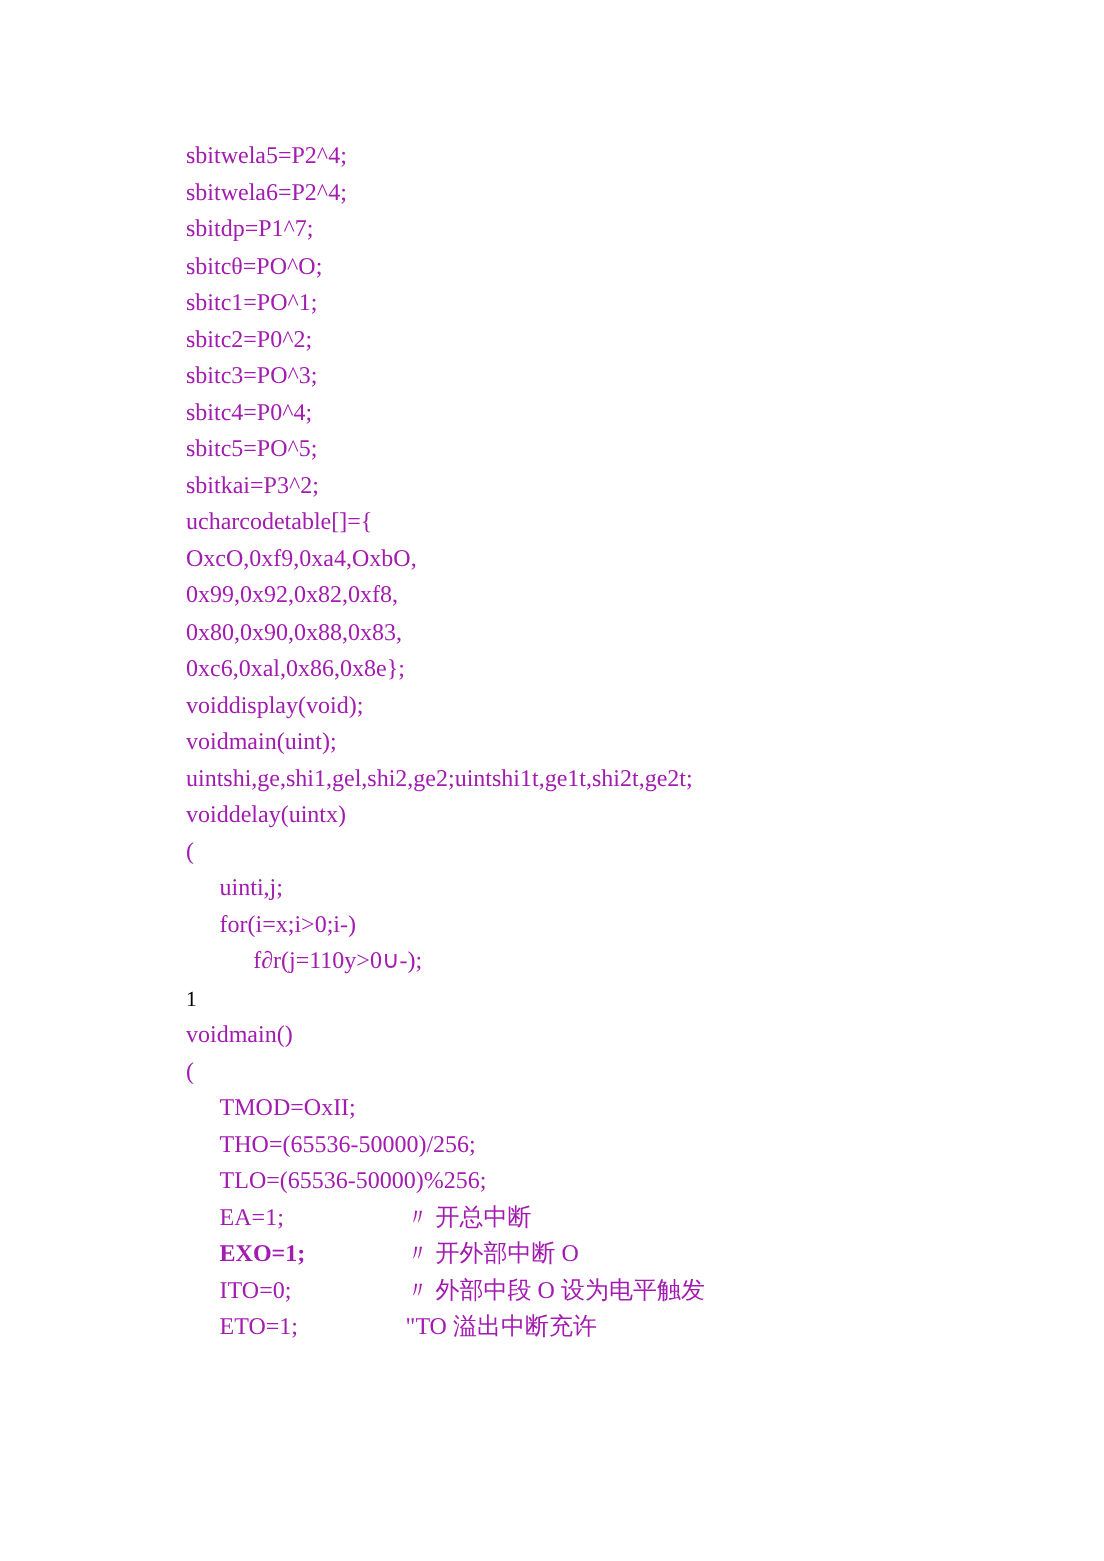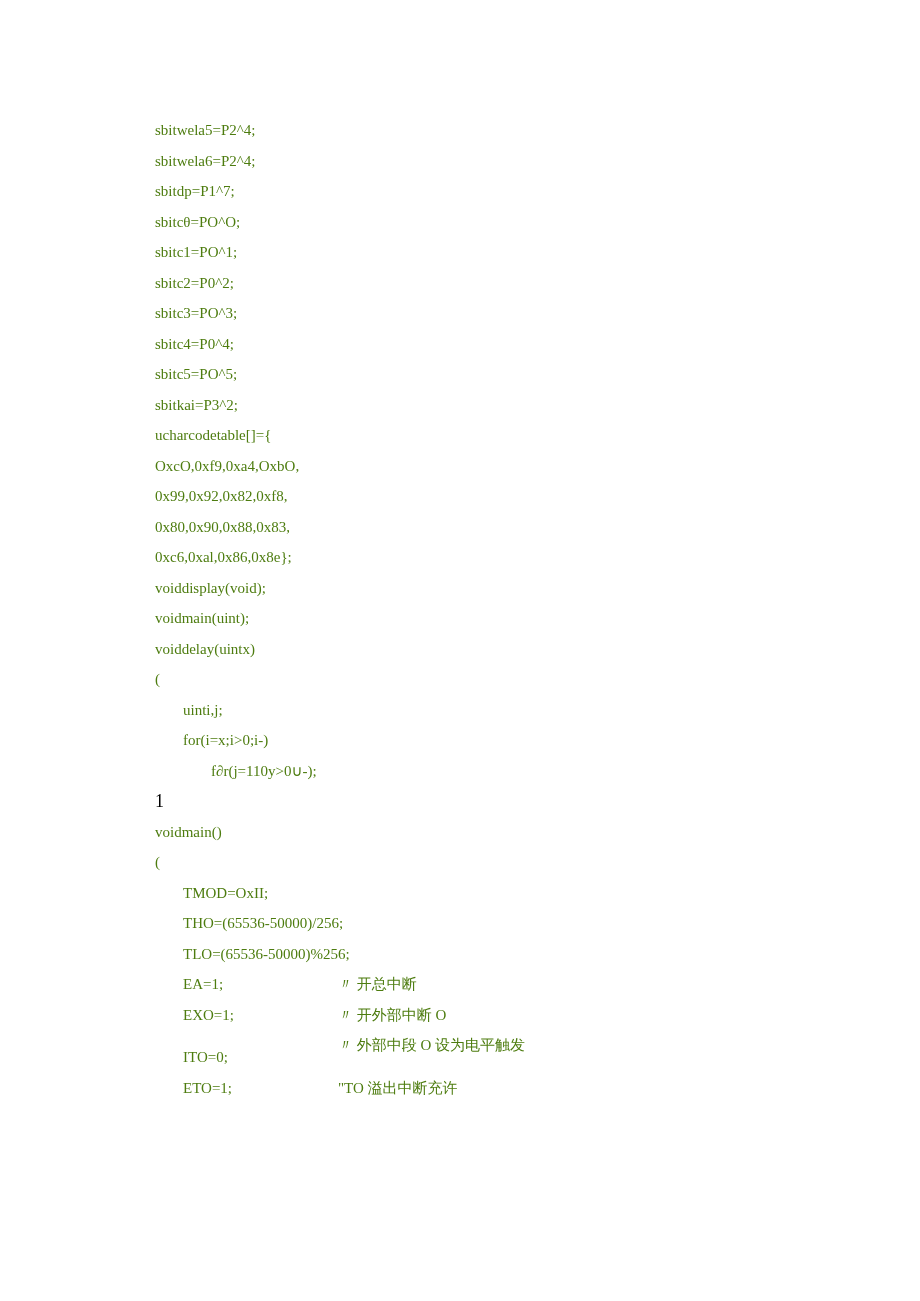--- a/index.html
+++ b/index.html
@@ -8,23 +8,23 @@
     background: #ffffff;
     font-family: "Times New Roman", serif;
     width: 920px;
   }
   .page {
     padding: 115px 155px 100px 155px;
     box-sizing: border-box;
     width: 920px;
   }
   .code-line {
-    font-size: 15px;
+    font-size: 20px;
     line-height: 30.5px;
-    color: #4d7c0f;
+    color: #a21caf;
     white-space: pre;
     font-family: "Times New Roman", serif;
   }
   .indent-1 {
     padding-left: 28px;
   }
   .indent-2 {
     padding-left: 56px;
   }
   .brace {
@@ -57,29 +57,30 @@
       <div class="code-line">sbitc4=P0^4;</div>
       <div class="code-line">sbitc5=PO^5;</div>
       <div class="code-line">sbitkai=P3^2;</div>
       <div class="code-line">ucharcodetable[]={</div>
       <div class="code-line">OxcO,0xf9,0xa4,OxbO,</div>
       <div class="code-line">0x99,0x92,0x82,0xf8,</div>
       <div class="code-line">0x80,0x90,0x88,0x83,</div>
       <div class="code-line">0xc6,0xal,0x86,0x8e};</div>
       <div class="code-line">voiddisplay(void);</div>
       <div class="code-line">voidmain(uint);</div>
+      <div class="code-line">uintshi,ge,shi1,gel,shi2,ge2;uintshi1t,ge1t,shi2t,ge2t;</div>
       <div class="code-line">voiddelay(uintx)</div>
       <div class="code-line">(</div>
       <div class="code-line indent-1">uinti,j;</div>
       <div class="code-line indent-1">for(i=x;i&gt;0;i-)</div>
       <div class="code-line indent-2">f∂r(j=110y&gt;0∪-);</div>
       <div class="brace">1</div>
       <div class="code-line">voidmain()</div>
       <div class="code-line">(</div>
       <div class="code-line indent-1">TMOD=OxII;</div>
       <div class="code-line indent-1">THO=(65536-50000)/256;</div>
       <div class="code-line indent-1">TLO=(65536-50000)%256;</div>
       <div class="code-line indent-1 comment-line"><span class="code-part" style="width: 155px;">EA=1;</span><span class="comment-part">〃 开总中断</span></div>
-      <div class="code-line indent-1 comment-line"><span class="code-part" style="width: 155px;">EXO=1;</span><span class="comment-part">〃 开外部中断 O</span></div>
-      <div class="code-line indent-1 comment-line"><span class="code-part" style="width: 155px; margin-top: 12px;">ITO=0;</span><span class="comment-part">〃 外部中段 O 设为电平触发</span></div>
+      <div class="code-line indent-1 comment-line"><span class="code-part" style="width: 155px; font-weight: bold;">EXO=1;</span><span class="comment-part">〃 开外部中断 O</span></div>
+      <div class="code-line indent-1 comment-line"><span class="code-part" style="width: 155px;">ITO=0;</span><span class="comment-part">〃 外部中段 O 设为电平触发</span></div>
       <div class="code-line indent-1 comment-line"><span class="code-part" style="width: 155px;">ETO=1;</span><span class="comment-part">"TO 溢出中断充许</span></div>
     </div>
 </div>
 
 </body></html>

